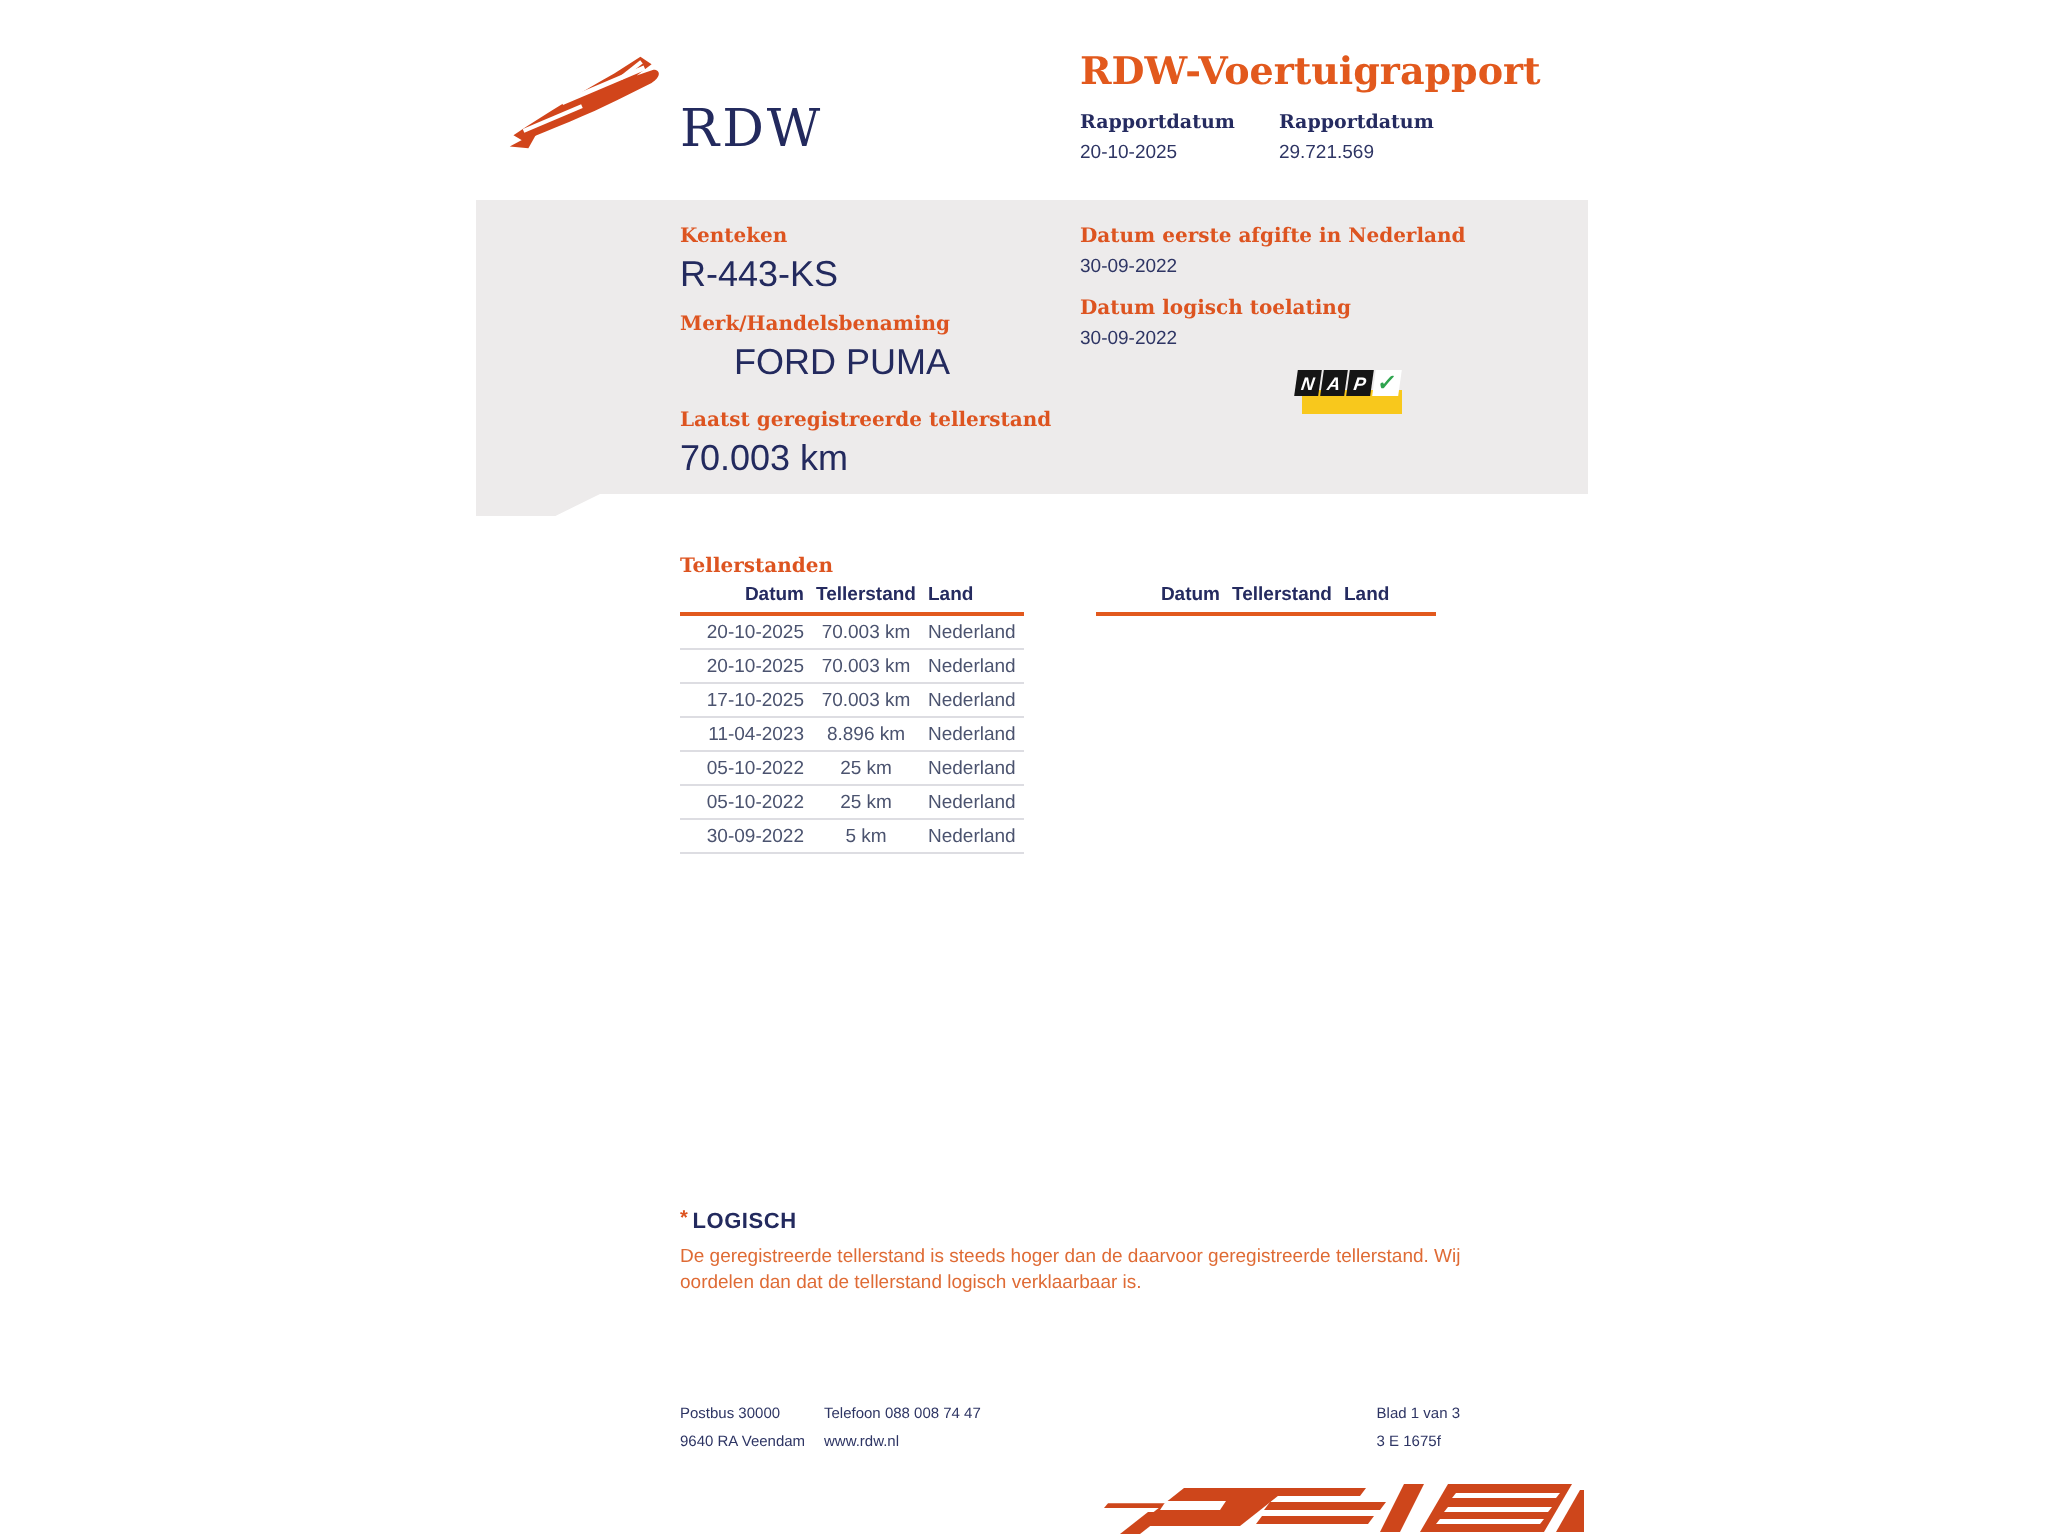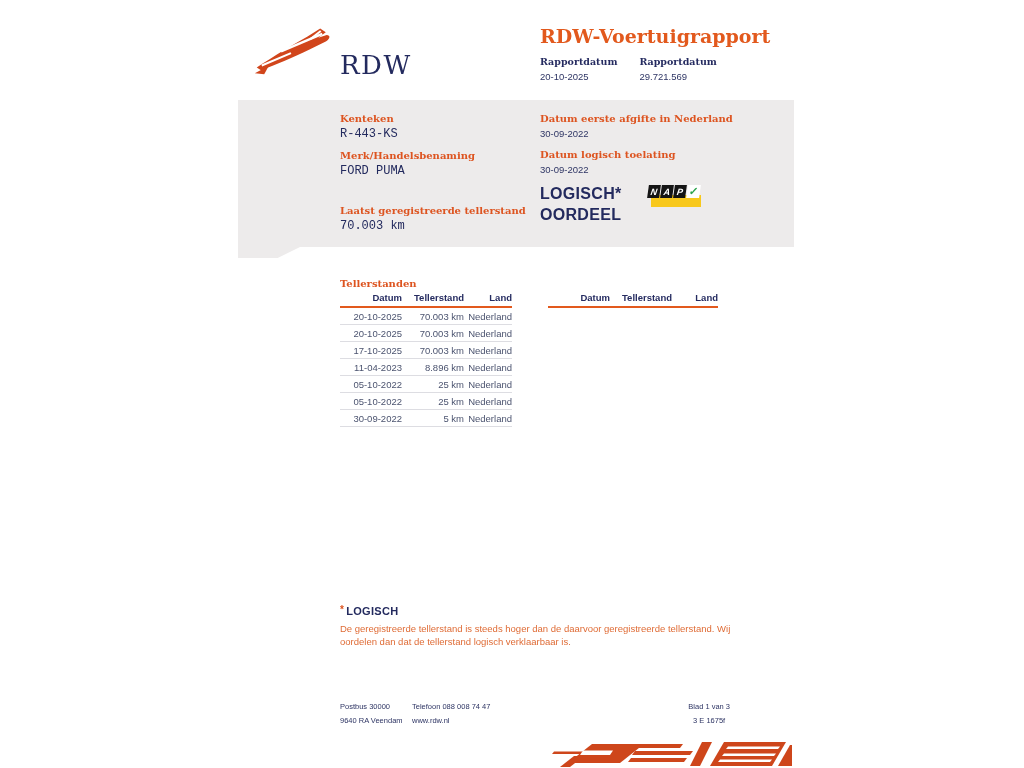--- a/index.html
+++ b/index.html
@@ -14,24 +14,24 @@
          font-weight:bold;font-size:19px;color:#E2591D;}
   .meta{position:absolute;left:540px;top:56px;display:flex;gap:22px;}
   .meta .m-label{font-family:"DejaVu Serif",serif;font-weight:bold;font-size:9.5px;color:#252B60;}
   .meta .m-value{font-size:9.5px;color:#2E3564;margin-top:4px;}
 
   
   .panel{position:absolute;left:238px;top:100px;width:556px;height:147px;background:#EDEBEB;}
   .panel-tab{position:absolute;left:238px;top:247px;width:62px;height:11px;background:#EDEBEB;
          clip-path:polygon(0 0,100% 0,64% 100%,0 100%);}
   .p-label{font-family:"DejaVu Serif",serif;font-weight:bold;font-size:10px;color:#DD5420;}
-  .p-value-lg{font-family:Liberation Mono, monospace;font-size:12px;color:#232A5E;margin-top:3px;}
+  .p-value-lg{font-family:Liberation Sans, sans-serif;font-size:18px;color:#232A5E;margin-top:3px;}
   .p-value-sm{font-size:9.5px;color:#2E3564;margin-top:4px;}
   .panel .col-left{position:absolute;left:102px;top:13px;}
-  .panel .field-merk{margin-top:9px;}
+  .panel .field-merk{margin-top:9px;text-align:right;}
   .panel .field-teller{position:absolute;left:102px;top:105px;}
   .panel .col-right{position:absolute;left:302px;top:13px;}
   .panel .field-toelating{margin-top:10px;}
   .oordeel{position:absolute;left:302px;top:83px;font-size:16px;font-weight:bold;
            color:#232A5E;line-height:21px;letter-spacing:.3px;}
 
   
   .nap{position:absolute;left:410px;top:85px;width:54px;height:26px;}
   .nap-yellow{position:absolute;left:3px;top:10px;width:50px;height:12px;background:#F8C81C;}
   .nap-row{position:absolute;left:0;top:0;display:flex;gap:1px;}
@@ -46,35 +46,35 @@
   .tables-heading{position:absolute;left:340px;top:278px;font-family:"DejaVu Serif",serif;
            font-weight:bold;font-size:10px;color:#DD5420;}
   .mtable{position:absolute;top:292px;width:172px;font-size:9.5px;}
   .mtable.t1{left:340px;}
   .mtable.t2{left:548px;width:170px;}
   .thead{display:flex;font-weight:bold;color:#252B60;padding-bottom:3px;
          border-bottom:2px solid #E2591D;}
   .trow{display:flex;color:#4B536F;padding:3px 0 2px 0;border-bottom:1px solid #DDDDE2;}
   .tcell{white-space:nowrap;}
   .c0{width:62px;text-align:right;}
-  .c1{width:62px;text-align:right;}
-  .c2{flex:1;text-align:right;}
+  .c1{width:62px;text-align:center;}
+  .c2{flex:1;text-align:left;}
 
   
   .footnote{position:absolute;left:340px;top:604px;width:394px;}
   .fn-head{font-size:11px;font-weight:bold;color:#232A5E;letter-spacing:.3px;}
   .fn-head .ast{color:#DD5420;margin-right:2px;font-size:10px;vertical-align:2px;}
   .fn-text{margin-top:5px;font-size:9.5px;line-height:13px;color:#DF6B35;}
 
   
   .footer{position:absolute;left:340px;top:700px;width:390px;font-size:7.5px;
           color:#2E3564;line-height:14px;}
   .f-col1{position:absolute;left:0;top:0;}
   .f-col2{position:absolute;left:72px;top:0;}
-  .f-col3{position:absolute;right:0;top:0;text-align:center;}
+  .f-col3{position:absolute;right:0;top:0;text-align:left;}
 
   
   .bottom-art{position:absolute;left:552px;top:739px;width:240px;height:30px;}
 </style>
 </head>
 <body>
 
 <div class="page">
 
   <svg class="logo" viewBox="0 0 90 58">
@@ -111,24 +111,20 @@
       <div class="p-label">Laatst geregistreerde tellerstand</div>
       <div class="p-value-lg">70.003 km</div>
     </div>
     <div class="col-right">
       <div class="p-label">Datum eerste afgifte in Nederland</div>
       <div class="p-value-sm">30-09-2022</div>
       <div class="field-toelating">
         <div class="p-label">Datum logisch toelating</div>
         <div class="p-value-sm">30-09-2022</div>
       </div>
-    </div>
-    <div class="oordeel">
-      <div>LOGISCH*</div>
-      <div>OORDEEL</div>
     </div>
     <div class="nap">
       <div class="nap-yellow"></div>
       <div class="nap-row">
         <span class="nap-box">N</span>
         <span class="nap-box">A</span>
         <span class="nap-box">P</span>
         <span class="nap-check">✓</span>
       </div>
     </div>

